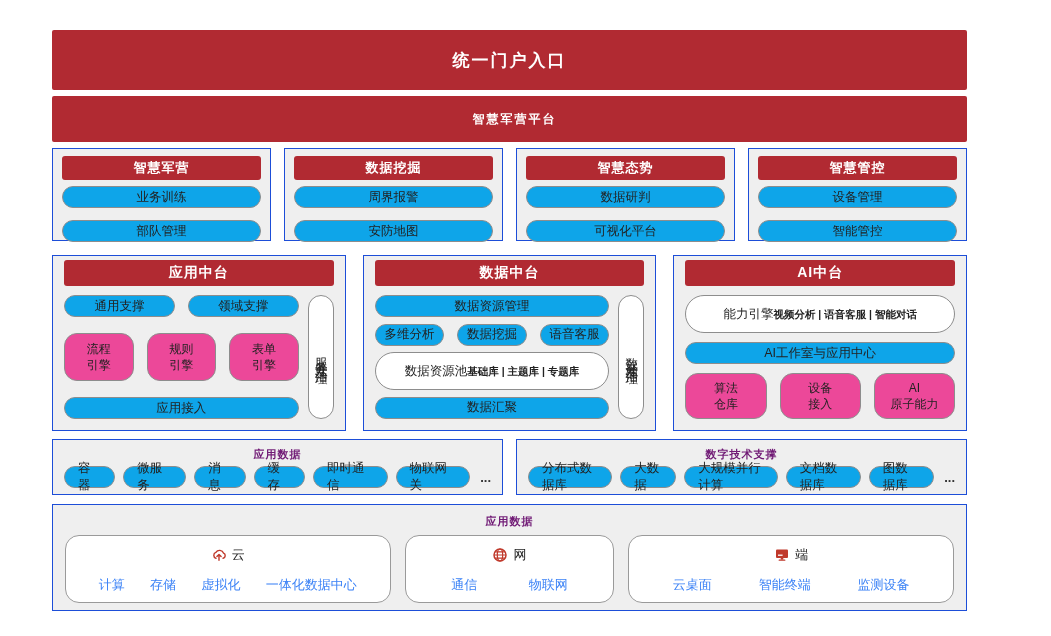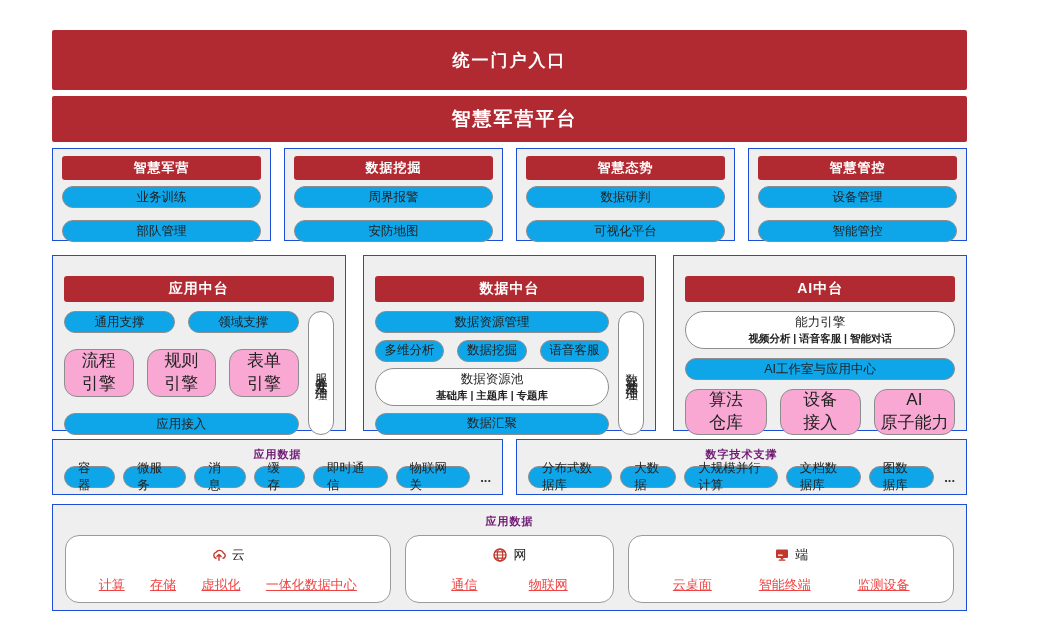--- a/index.html
+++ b/index.html
@@ -4,52 +4,52 @@
 <style>
   * { margin:0; padding:0; box-sizing:border-box; }
   html,body { background:#fff; }
   body { font-family:"Liberation Sans","DejaVu Sans",sans-serif; }
   .page { position:relative; width:1051px; height:636px; background:#fff; overflow:hidden; }
   .content { position:absolute; left:52px; top:30px; width:915px; }
 
   .banner { background:#B12A32; color:#fff; font-weight:bold; letter-spacing:2px;
             display:flex; align-items:center; justify-content:center; border-radius:2px; }
   .banner-lg { height:60px; font-size:17px; margin-bottom:6px; }
-  .banner-md { height:46px; font-size:19px; margin-bottom:6px;padding-left:10px; }
+  .banner-md { height:46px; font-size:12px; margin-bottom:6px;padding-left:10px; }
 
   .gray-panel { background:#EFEFEF; border:1px solid #1d4ed8; }
 
   .modules-row { display:flex; gap:13px; margin-bottom:14px; }
   .module-panel { flex:1; height:93px; padding:7px 9px; }
   .module-header { height:24px; background:#B12A32; color:#fff; font-weight:bold; font-size:13px;
                    border-radius:3px; display:flex; align-items:center; justify-content:center;
                    margin-bottom:6px; letter-spacing:1px; }
   .pill { background:#0ea5e9; border:1px solid #8D8D8D; border-radius:12px; height:22px;
           display:flex; align-items:center; justify-content:center; font-size:12.5px; color:#222; }
   .module-panel .pill + .pill { margin-top:12px; }
 
   .platforms-row { display:flex; gap:17px; margin-bottom:8px; }
-  .platform-panel { flex:1; height:176px; padding:20px 11px; }
+  .platform-panel { flex:1; height:176px; padding:4px 11px; }
   .platform-header { height:26px; background:#B12A32; color:#fff; font-weight:bold; font-size:14px;
                      border-radius:3px; display:flex; align-items:center; justify-content:center;
                      margin-bottom:9px; letter-spacing:1px; }
   .platform-body { display:flex; gap:9px; height:124px; }
   .platform-main { flex:1; display:flex; flex-direction:column; justify-content:space-between; }
   .vpill { width:26px; background:#fff; border:1px solid #8D8D8D; border-radius:13px;
            display:flex; align-items:center; justify-content:center;
            writing-mode:vertical-rl; text-orientation:upright; font-size:12.5px; color:#222;
            letter-spacing:3px; }
 
   .row-flex { display:flex; gap:13px; }
   .row-flex .pill { flex:1; }
-  .engine-box { flex:1; height:48px; background:#f9a8d4; border:1px solid #8D8D8D; border-radius:13px;
+  .engine-box { flex:1; height:48px; background:#ec4899; border:1px solid #8D8D8D; border-radius:13px;
                 display:flex; flex-direction:column; align-items:center; justify-content:center;
-                font-size:17px; color:#222; line-height:1.35; text-align:center; }
+                font-size:12px; color:#222; line-height:1.35; text-align:center; }
   .pill-2line { height:38px; background:#fff; border:1px solid #8D8D8D; border-radius:19px;
-                display:flex; flex-direction:column; align-items:center; justify-content:center;
+                display:flex; flex-direction:row; align-items:center; justify-content:center;
                 color:#222; }
   .pill-2line .main { font-size:12.5px; }
   .pill-2line .sub { font-size:10.5px; font-weight:bold; margin-top:1px; }
   .ai-box { height:46px; }
 
   .support-row { display:flex; gap:13px; margin-bottom:9px; }
   .support-panel { flex:1; height:56px; padding:4px 11px; }
   .red-title { text-align:center; color:#701a75; font-weight:bold; font-size:11px;
                height:20px; line-height:20px; letter-spacing:1px; }
   .pill-row { display:flex; gap:8px; align-items:center; margin-top:2px; }
@@ -59,21 +59,21 @@
   .infra-panel { height:107px; padding:6px 12px 0; }
   .infra-groups { display:flex; gap:14px; margin-top:4px; }
   .infra-card { height:68px; background:#fff; border:1px solid #9A9A9A; border-radius:14px;
                 padding:10px 12px 0; }
   .infra-card.wide { flex:1.63; }
   .infra-card.narrow { flex:1; }
   .infra-head { display:flex; align-items:center; justify-content:center; gap:5px;
                 font-size:13px; color:#222; }
   .infra-head svg { display:block; }
   .infra-items { display:flex; justify-content:space-around; margin-top:12px;
-                 font-size:13px; color:#ef4444; padding:0 8px;text-decoration:underline; }
+                 font-size:13px; color:#3b82f6; padding:0 8px; }
 </style>
 </head>
 <body>
 
 <div class="page">
   <div class="content">
 
     <div class="banner banner-lg">统一门户入口</div>
     <div class="banner banner-md">智慧军营平台</div>
 

